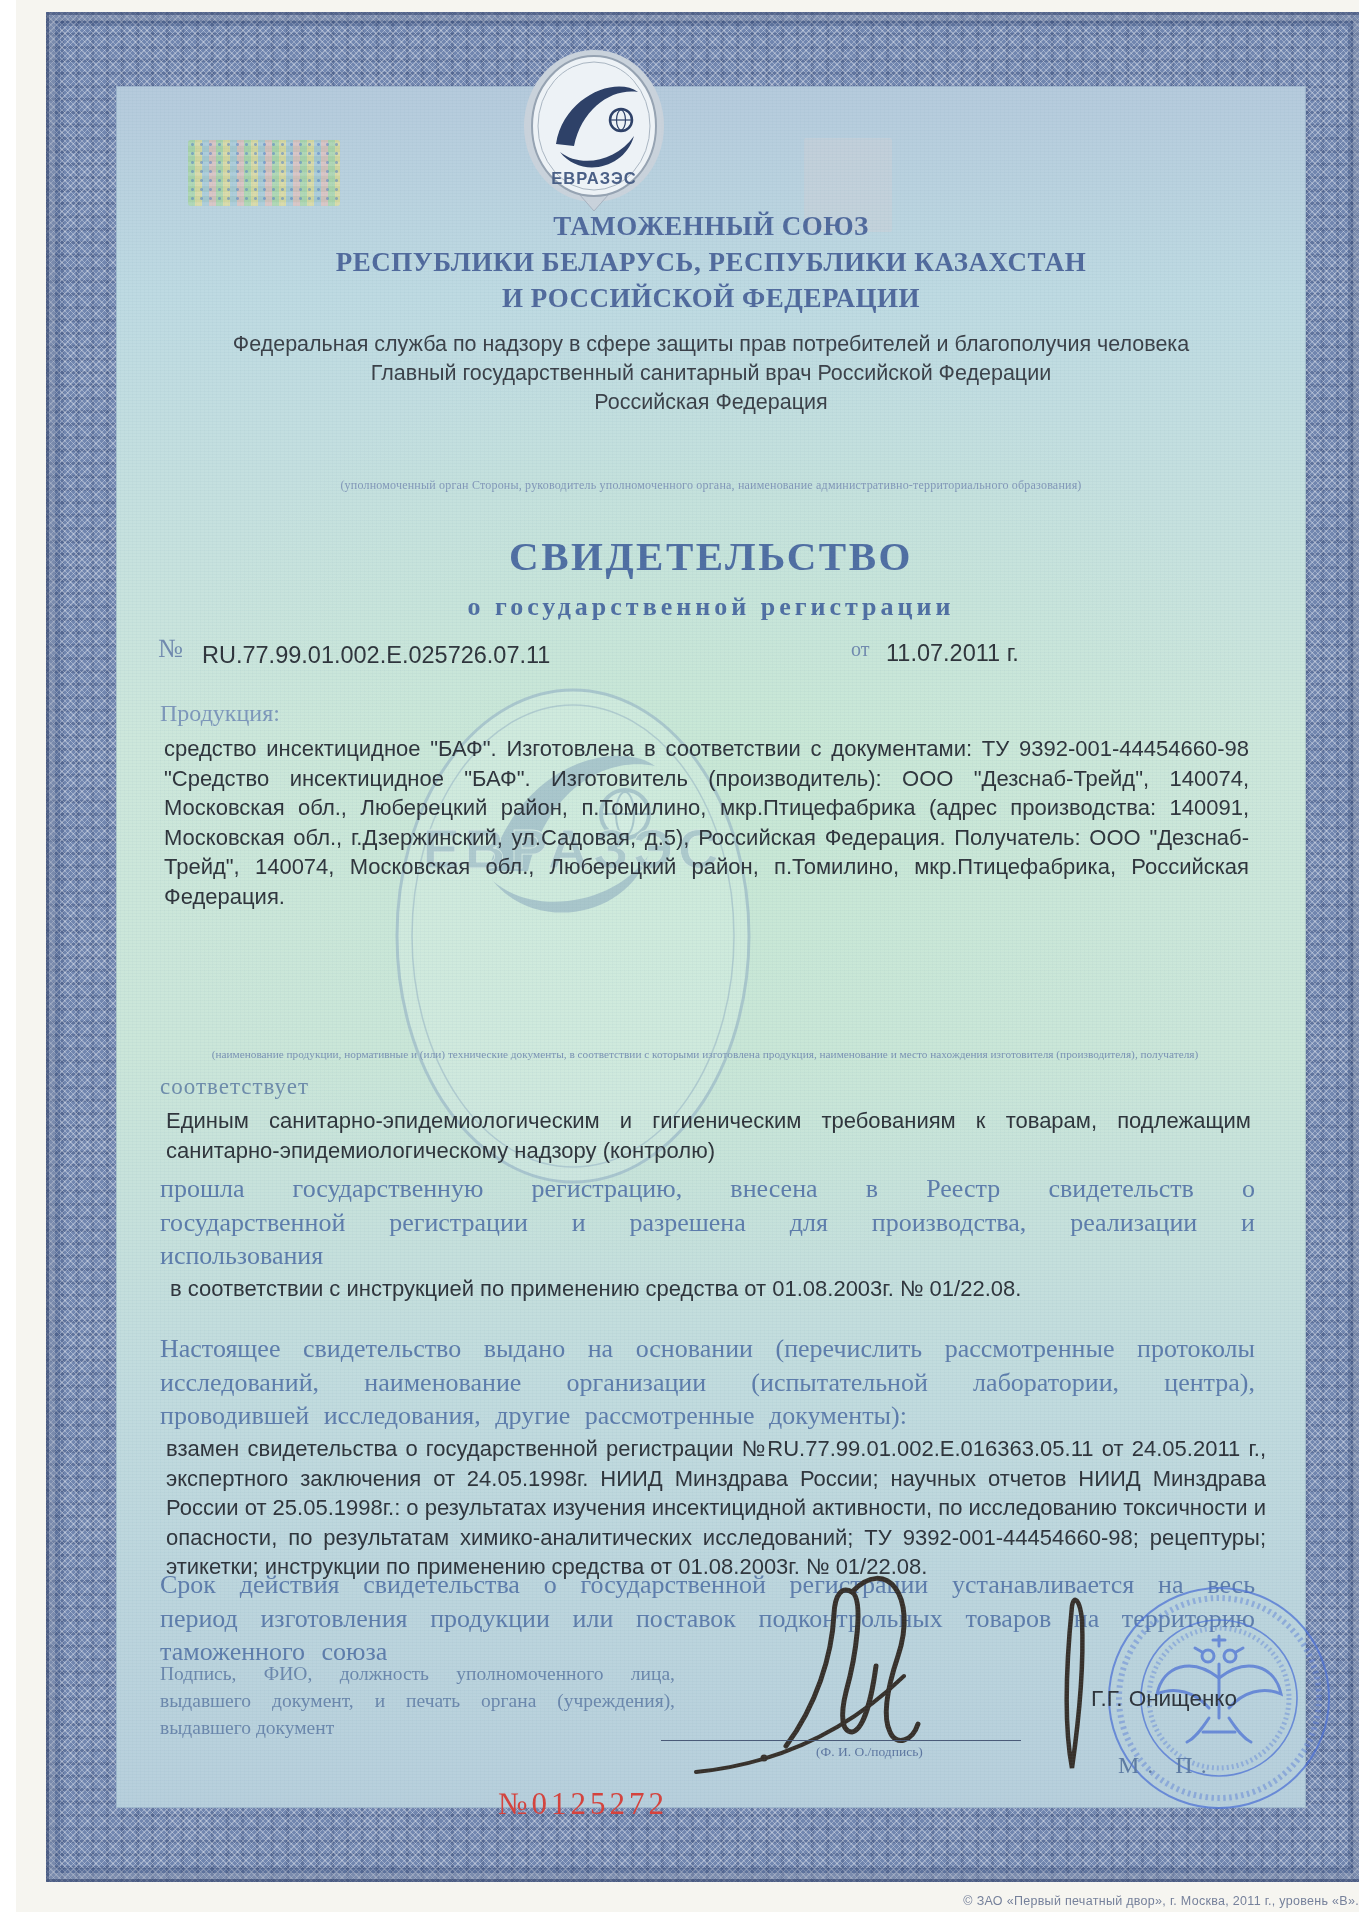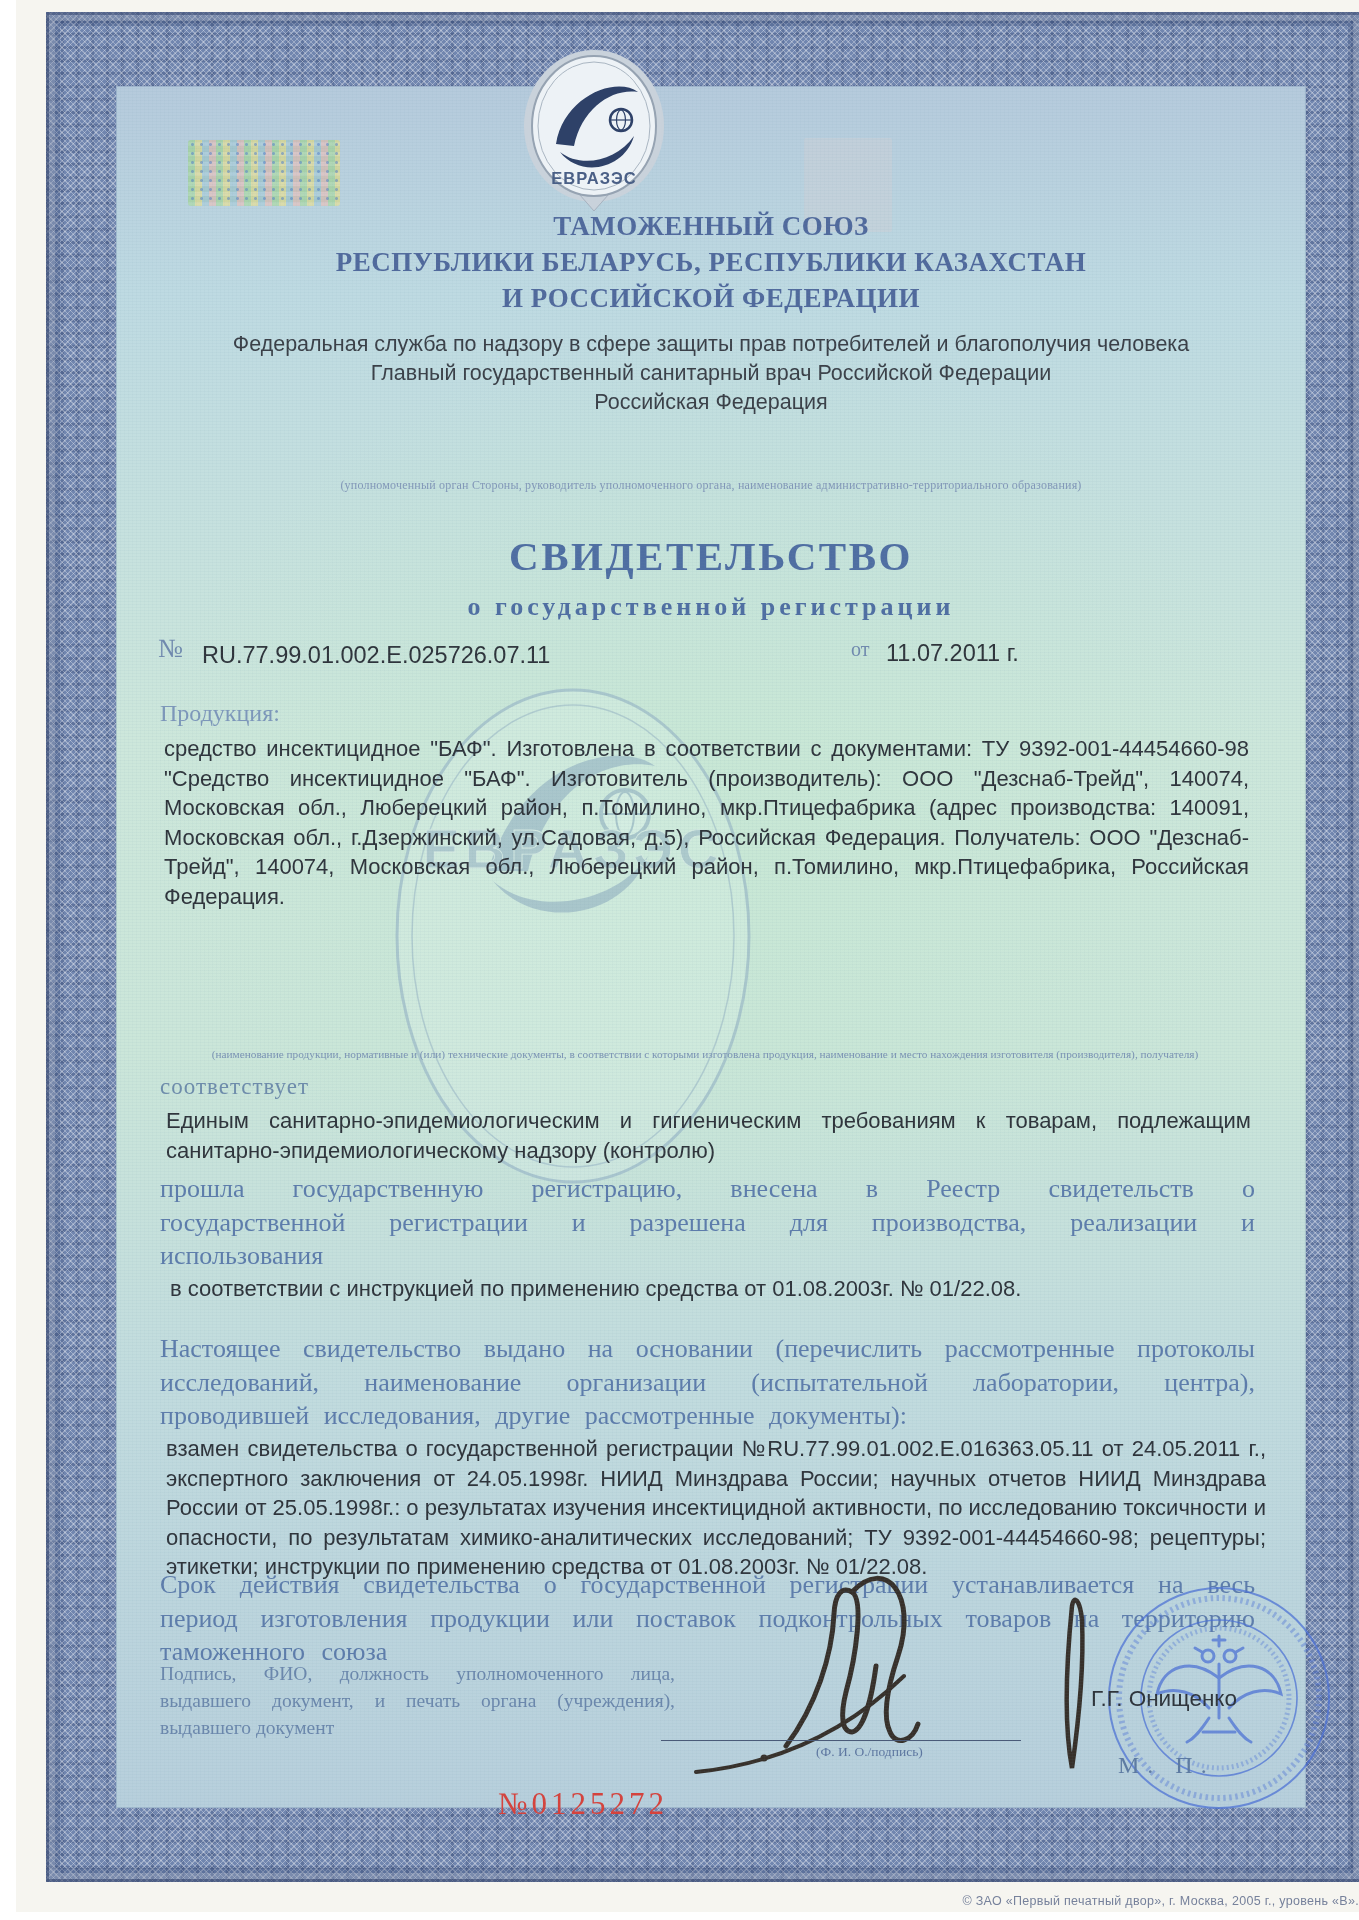--- a/index.html
+++ b/index.html
@@ -165,14 +165,14 @@
       <ellipse cx="90" cy="78" rx="56" ry="64" fill="none" stroke="#aab6c2" stroke-width="1"></ellipse>
       <path d="M52,96 C60,48 112,28 134,44 C108,40 78,60 70,98 Z" fill="#2e4168"></path>
       <path d="M56,104 C76,120 112,114 130,88 C120,122 76,130 56,104 Z" fill="#2e4168"></path>
       <circle cx="117" cy="72" r="11" fill="#edf2f6" stroke="#2e4168" stroke-width="2.5"></circle>
       <ellipse cx="117" cy="72" rx="4.5" ry="10" fill="none" stroke="#2e4168" stroke-width="1.2"></ellipse>
       <line x1="106" y1="72" x2="128" y2="72" stroke="#2e4168" stroke-width="1.2"></line>
     </g>
     <text x="90" y="136" text-anchor="middle" font-family="Liberation Sans, sans-serif" font-weight="bold" font-size="16.5" letter-spacing="1" fill="#4a5f86">ЕВРАЗЭС</text>
   </svg>
 
-  <div class="printer">© ЗАО «Первый печатный двор»,  г. Москва,  2005 г., уровень «В».</div>
+  <div class="printer">© ЗАО «Первый печатный двор»,  г. Москва,  2011 г., уровень «В».</div>
 </div>
 
 </body></html>

